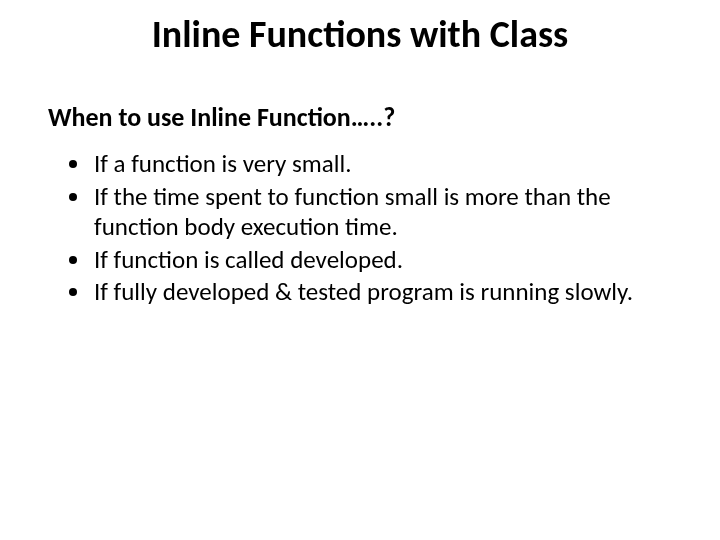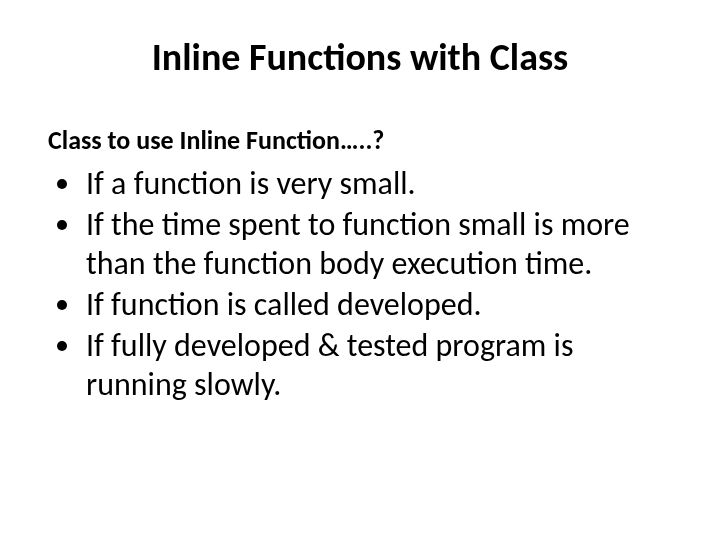--- a/index.html
+++ b/index.html
@@ -8,52 +8,52 @@
     width: 720px;
     height: 540px;
     background: #ffffff;
     font-family: Calibri, "Segoe UI", Arial, sans-serif;
     color: #000000;
   }
   .slide {
     width: 720px;
     height: 540px;
     box-sizing: border-box;
-    padding: 36px 48px 40px 48px;
+    padding: 13px 48px 40px 48px;
   }
   .title {
     font-size: 38px;
     font-weight: 700;
     text-align: center;
     margin: 0 0 44px 0;
     line-height: 1.15;
   }
   .subheading {
     font-size: 26px;
     font-weight: 700;
     margin: 0 0 4px 0;
     line-height: 1.25;
   }
   ul.bullets {
-    margin: 8px;
+    margin: 16px;
     padding: 0 0 0 28px;
     list-style: disc;
-    font-size: 32px;
+    font-size: 25px;
     line-height: 1.22;
   }
   ul.bullets li {
     margin: 0 0 2px 0;
     padding-left: 2px;
   }
 </style>
 </head>
 <body>
 
 <div class="slide">
   <h1 class="title">Inline Functions with Class</h1>
-  <p class="subheading">Class to use Inline Function…..?</p>
+  <p class="subheading">When to use Inline Function…..?</p>
   <ul class="bullets">
     <li>If a function is very small.</li>
     <li>If the time spent to function small is more than the function body execution time.</li>
     <li>If function is called developed.</li>
     <li>If fully developed &amp; tested program is running slowly.</li>
   </ul>
 </div>
 
 </body></html>

